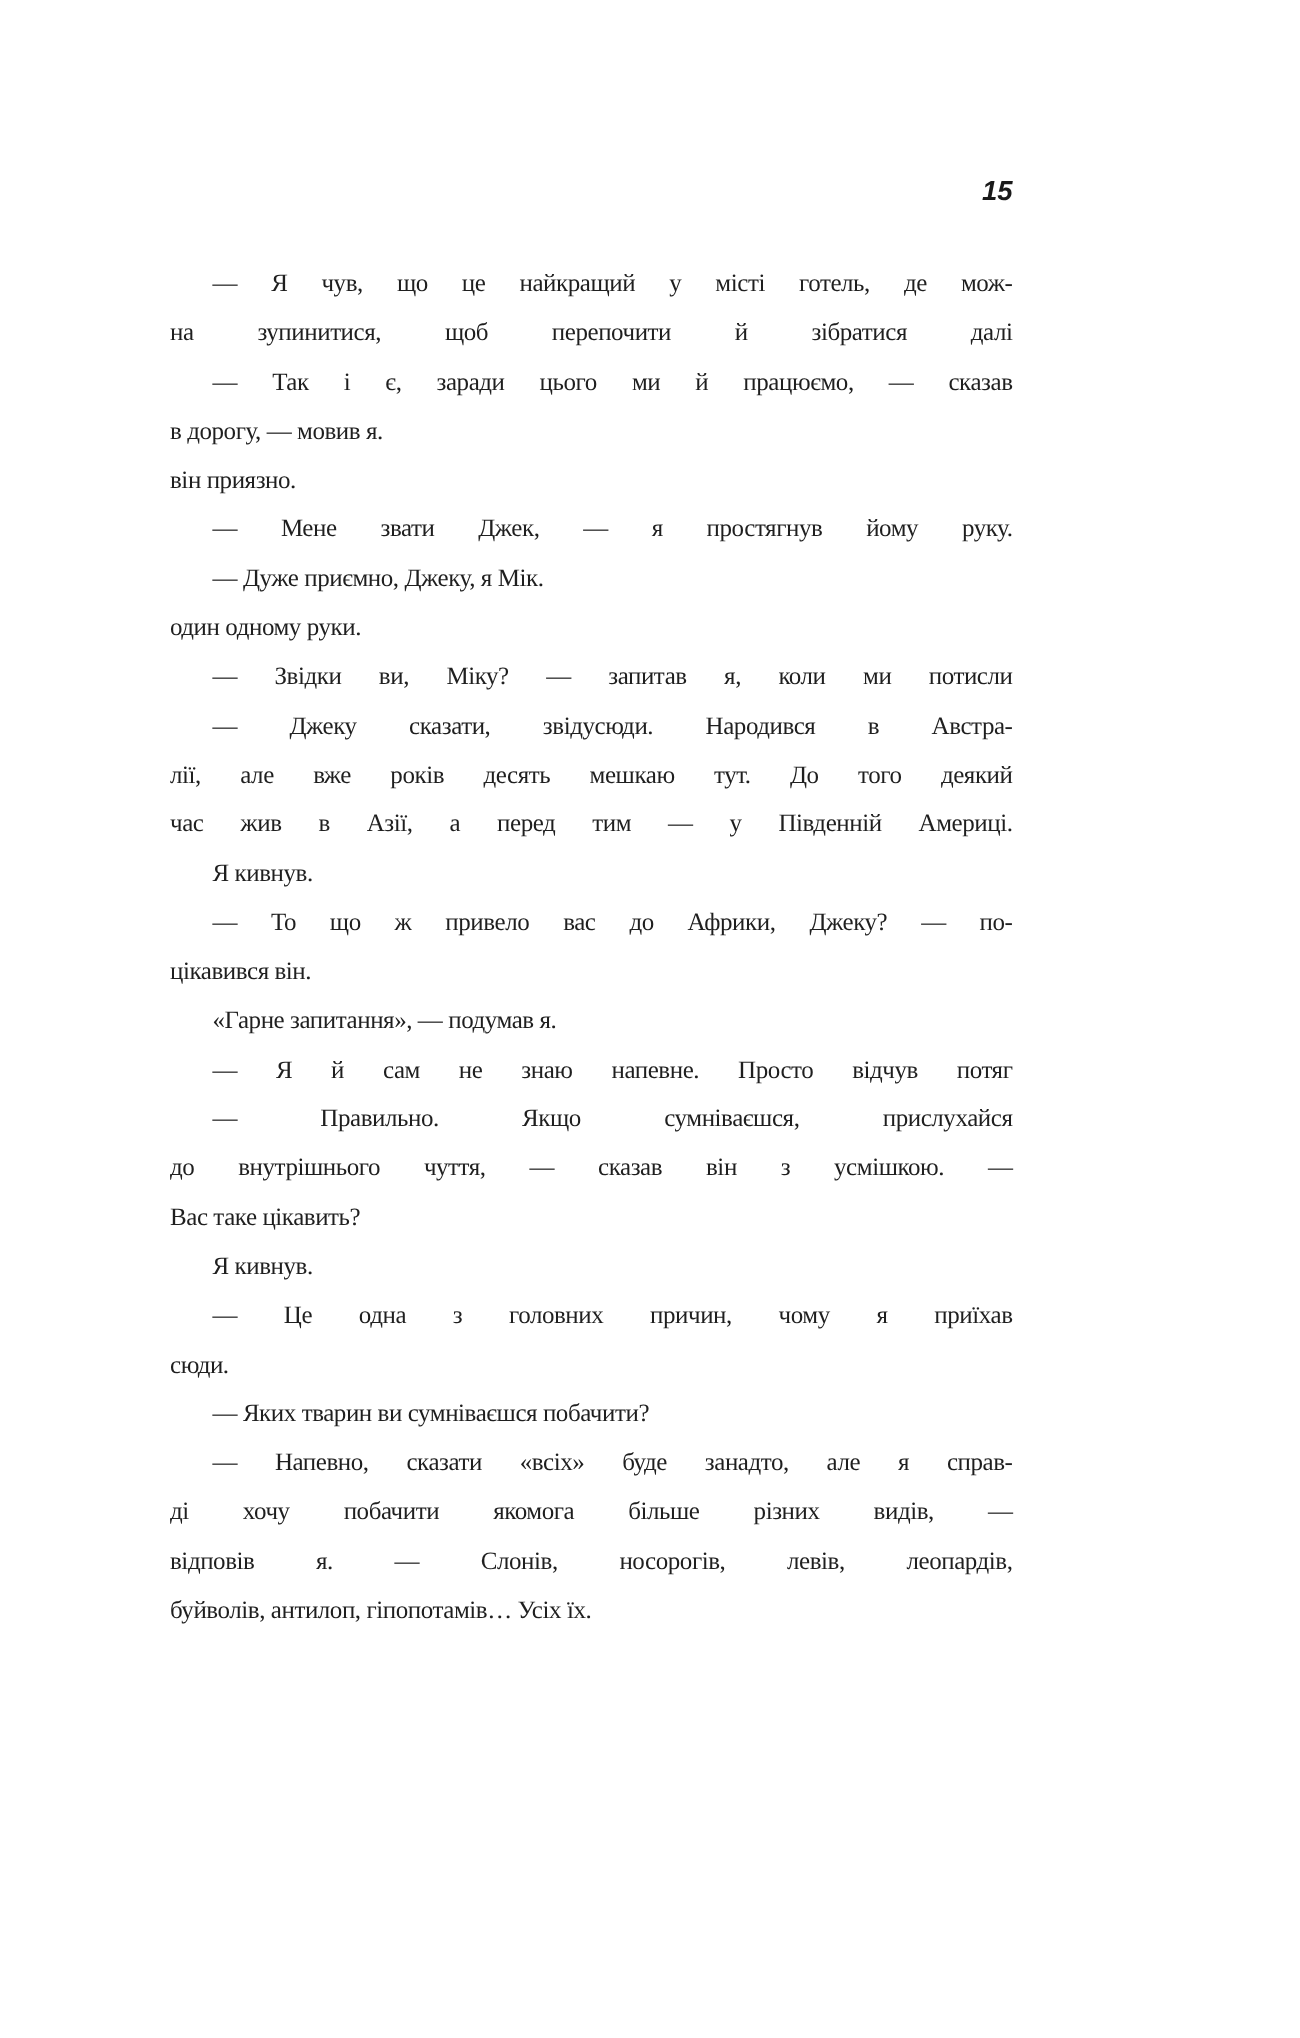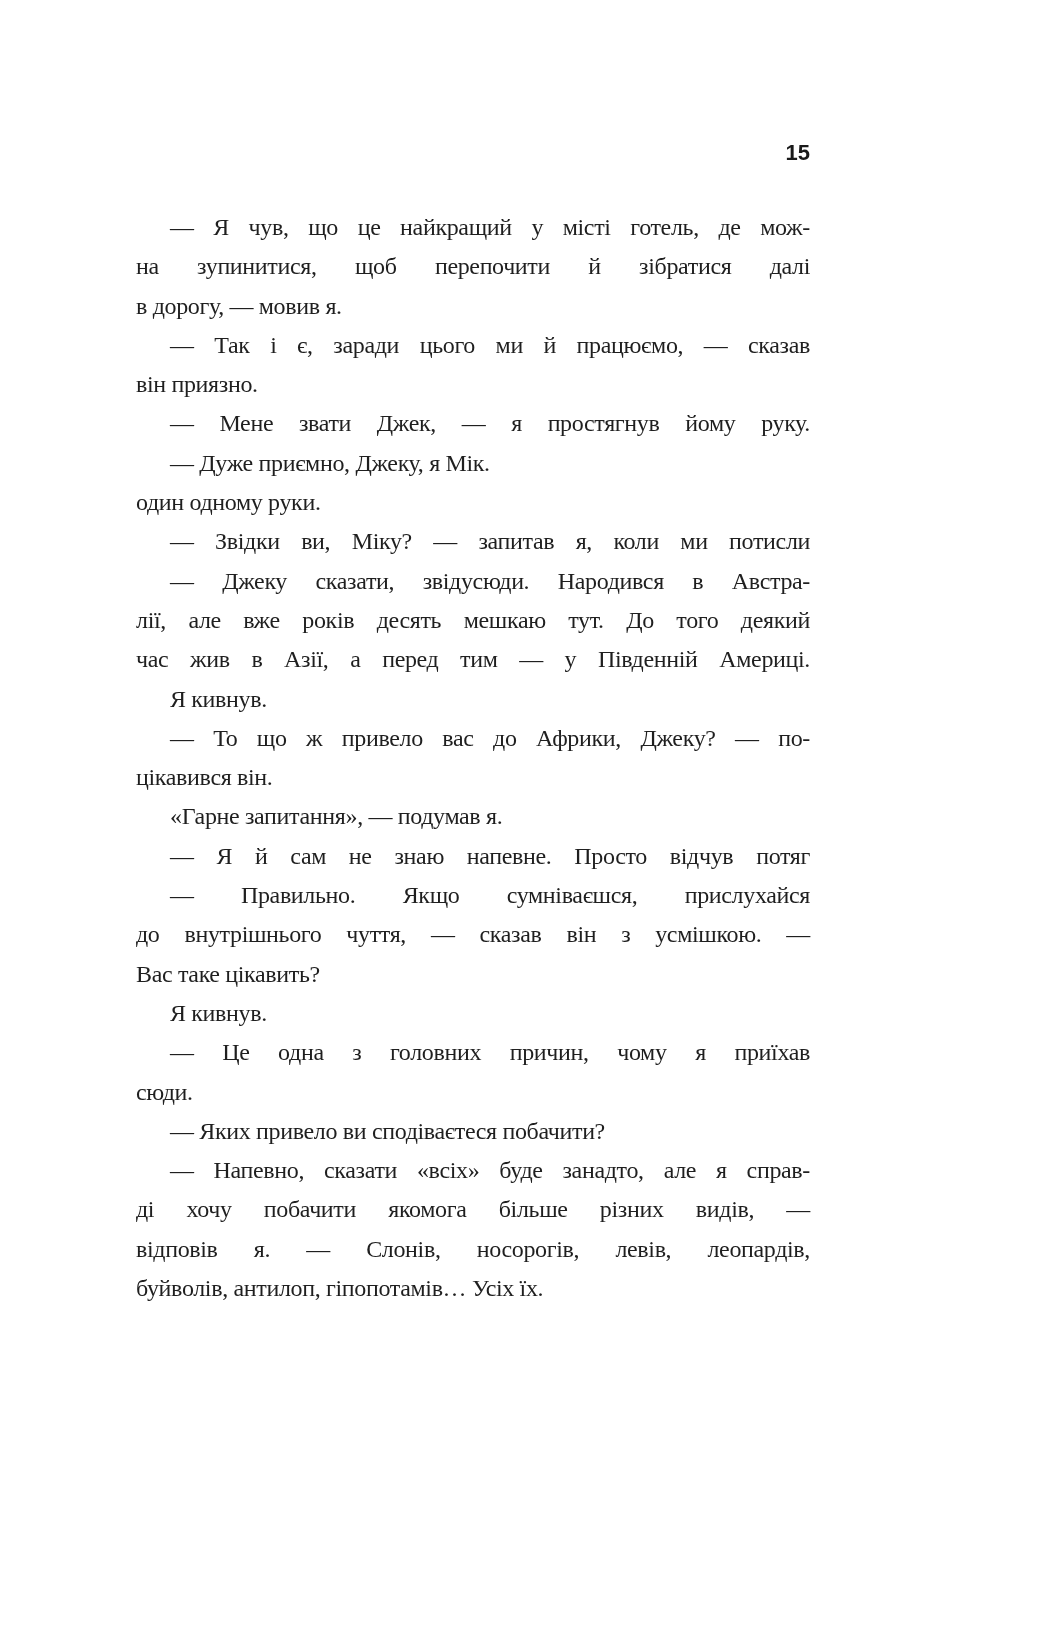--- a/index.html
+++ b/index.html
@@ -1,62 +1,62 @@
 <!DOCTYPE html>
 <html><head>
   <meta charset="utf-8">
   <style>
     html, body { margin: 0; padding: 0; background: #ffffff; }
     body { width: 1040px; height: 1630px; position: relative; overflow: hidden; }
     .page { position: absolute; left: 0; top: 0; width: 1040px; height: 1630px; background: #fff; }
     .page-number {
       position: absolute; top: 140px; right: 230px;
-      font-family: "Liberation Sans", sans-serif; font-weight: bold;
+      font-family: "Liberation Sans", sans-serif; font-style: italic; font-weight: bold;
       font-size: 22px; color: #1a1a1a;
     }
     .body-text {
       position: absolute; left: 136px; top: 208px; width: 674px;
-      font-family: "Liberation Serif", serif; font-size: 24px; color: #1f1f1f;
+      font-family: "Liberation Serif", serif; font-size: 20px; color: #1f1f1f;
     }
     .line {
       height: 39.3px; line-height: 39.3px; white-space: nowrap;
       text-align: justify; text-align-last: justify;
       letter-spacing: -0.35px; word-spacing: 0px;
     }
     .line.indent { padding-left: 34px; }
     .line.last { text-align-last: left; }
   </style>
 </head>
 <body>
 
 <div class="page">
   <div class="page-number">15</div>
   <div class="body-text" id="body-text">
       <div class="line indent">— Я чув, що це найкращий у місті готель, де мож-</div>
       <div class="line">на зупинитися, щоб перепочити й зібратися далі</div>
+      <div class="line indent">— Так і є, заради цього ми й працюємо, — сказав</div>
       <div class="line last">в дорогу, — мовив я.</div>
-      <div class="line indent">— Так і є, заради цього ми й працюємо, — сказав</div>
       <div class="line last">він приязно.</div>
       <div class="line indent">— Мене звати Джек, — я простягнув йому руку.</div>
       <div class="line indent last">— Дуже приємно, Джеку, я Мік.</div>
       <div class="line last">один одному руки.</div>
       <div class="line indent">— Звідки ви, Міку? — запитав я, коли ми потисли</div>
       <div class="line indent">— Джеку сказати, звідусюди. Народився в Австра-</div>
       <div class="line">лії, але вже років десять мешкаю тут. До того деякий</div>
       <div class="line">час жив в Азії, а перед тим — у Південній Америці.</div>
       <div class="line indent last">Я кивнув.</div>
       <div class="line indent">— То що ж привело вас до Африки, Джеку? — по-</div>
       <div class="line last">цікавився він.</div>
       <div class="line indent last">«Гарне запитання», — подумав я.</div>
       <div class="line indent">— Я й сам не знаю напевне. Просто відчув потяг</div>
       <div class="line indent">— Правильно. Якщо сумніваєшся, прислухайся</div>
       <div class="line">до внутрішнього чуття, — сказав він з усмішкою. —</div>
       <div class="line last">Вас таке цікавить?</div>
       <div class="line indent last">Я кивнув.</div>
       <div class="line indent">— Це одна з головних причин, чому я приїхав</div>
       <div class="line last">сюди.</div>
-      <div class="line indent last">— Яких привело ви сподіваєтеся побачити?</div>
+      <div class="line indent last">— Яких тварин ви сумніваєшся побачити?</div>
       <div class="line indent">— Напевно, сказати «всіх» буде занадто, але я справ-</div>
       <div class="line">ді хочу побачити якомога більше різних видів, —</div>
       <div class="line">відповів я. — Слонів, носорогів, левів, леопардів,</div>
       <div class="line last">буйволів, антилоп, гіпопотамів… Усіх їх.</div>
     </div>
 </div>
 
 </body></html>

